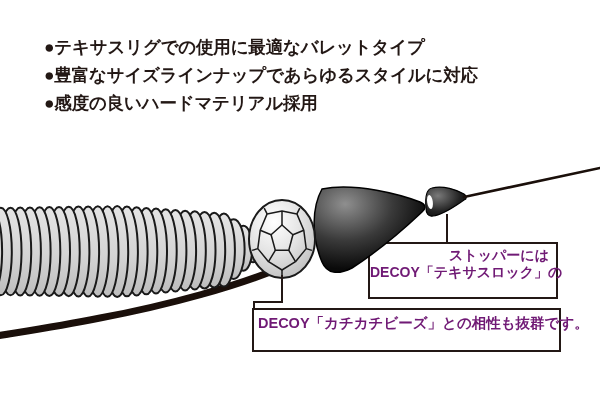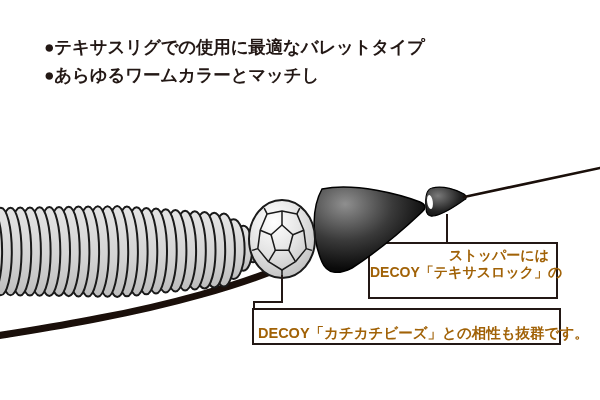--- a/index.html
+++ b/index.html
@@ -3,36 +3,37 @@
 <meta charset="utf-8">
 <style>
   html,body{margin:0;padding:0;background:#fff;}
   .stage{position:relative;width:600px;height:400px;background:#fff;overflow:hidden;
          font-family:"Liberation Sans","DejaVu Sans",sans-serif;}
   
   .features{position:absolute;left:40px;top:29px;margin:4px;padding:0;list-style:none;z-index:3;}
   .features li{font-size:17.5px;font-weight:bold;line-height:28px;color:#231815;
                letter-spacing:-0.2px;white-space:nowrap;}
   
-  .callout{position:absolute;background:#fff;border:2px solid #231815;color:#a16207;
+  .callout{position:absolute;background:#fff;border:2px solid #231815;color:#701a75;
            font-weight:bold;z-index:1;box-sizing:border-box;white-space:nowrap;}
   .callout-stopper{left:368px;top:242px;width:190px;height:57px;text-align:right;
                    padding:3px 7px 0 0;font-size:14px;line-height:17.2px;}
-  .callout-beads{left:252px;top:308px;width:309px;height:37px;font-size:14.5px;
-                 line-height:23px;text-align:center;padding:12px 4px;}
+  .callout-beads{left:252px;top:308px;width:309px;height:44px;font-size:14.5px;
+                 line-height:23px;text-align:center;padding:2px 4px;}
   svg.rig{position:absolute;left:0;top:0;z-index:2;pointer-events:none;}
 </style>
 </head>
 <body>
 
 <div class="stage">
 
   <ul class="features">
     <li>●テキサスリグでの使用に最適なバレットタイプ</li>
-    <li>●あらゆるワームカラーとマッチし</li>
+    <li>●豊富なサイズラインナップであらゆるスタイルに対応</li>
+    <li>●感度の良いハードマテリアル採用</li>
   </ul>
 
   <div class="callout callout-stopper">
     <div>ストッパーには</div>
     <div>DECOY「テキサスロック」の</div>
   </div>
 
   <div class="callout callout-beads">
     <span>DECOY「カチカチビーズ」との相性も抜群です。</span>
   </div>

